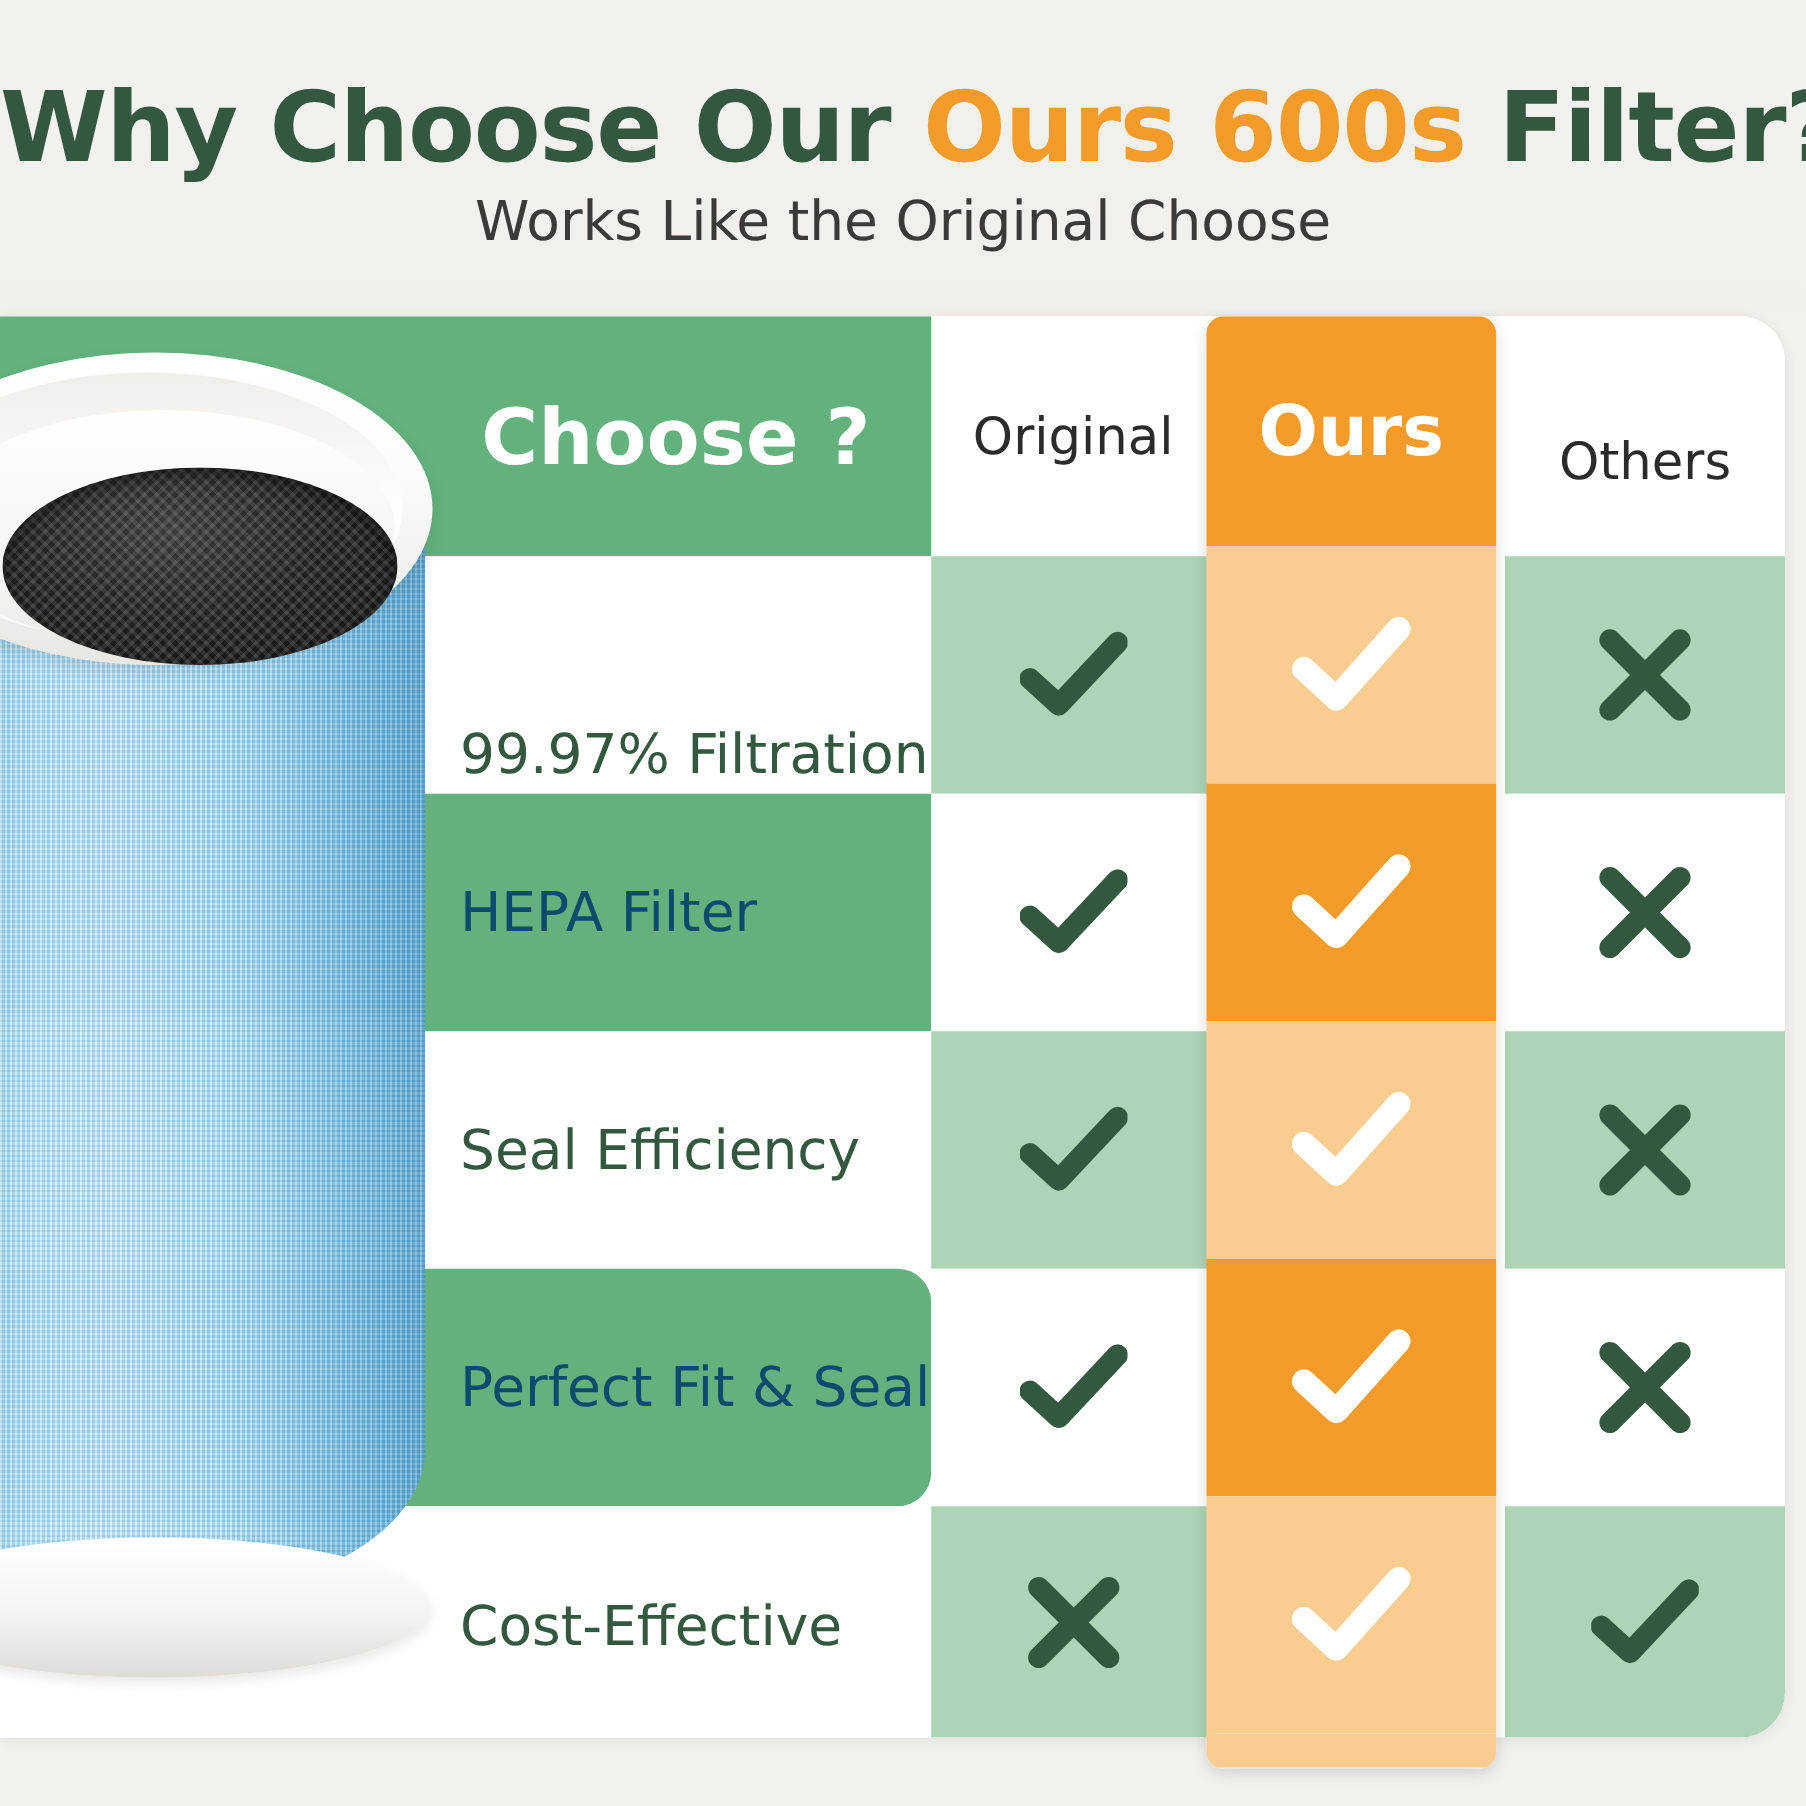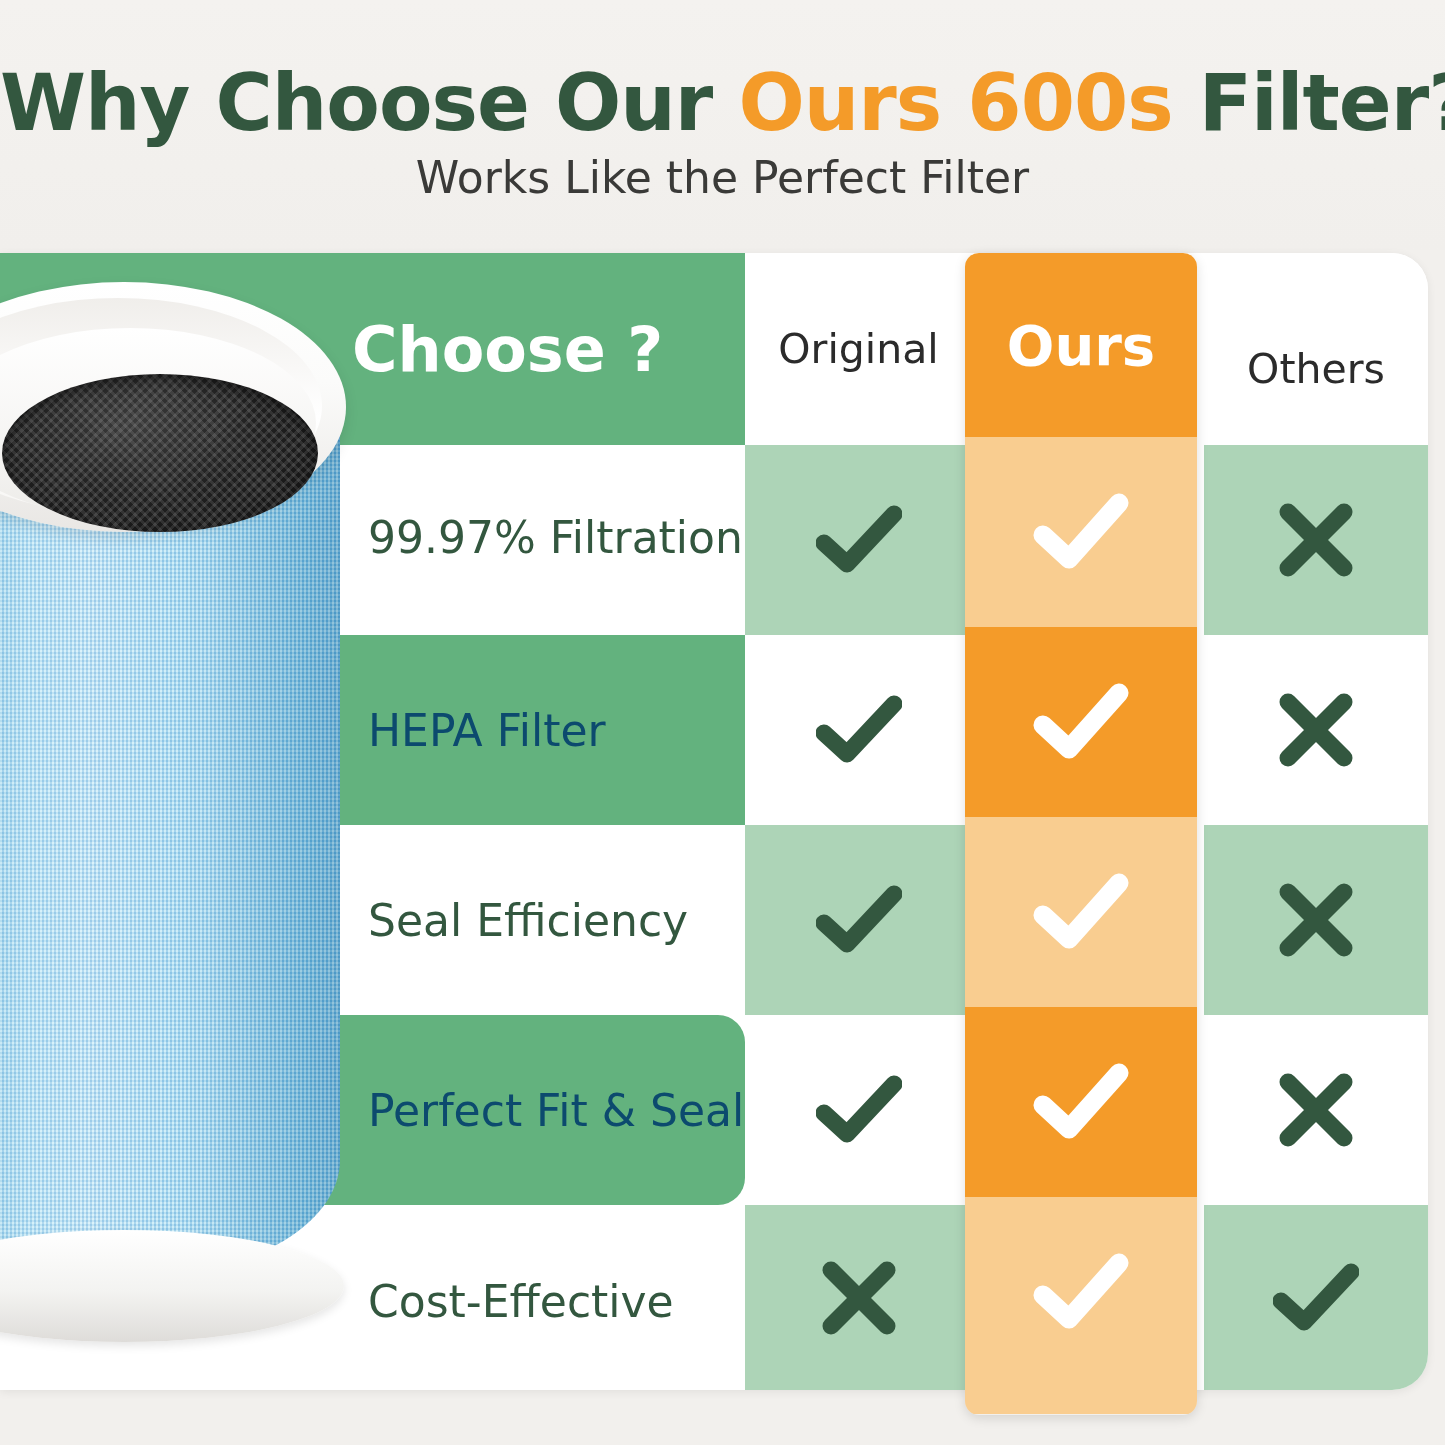--- a/index.html
+++ b/index.html
@@ -90,21 +90,21 @@
 
   
   #row-header {
     top: 0;
     height: 192px;
     background: #ffffff;
   }
   #row-header .cell-feature {
     background: #63b27e;
     height: 192px;
-    padding-left: 12px;
+    padding-left: 45px;
   }
   #header-choose-label {
     font-size: 62px;
     font-weight: bold;
     color: #ffffff;
     letter-spacing: 0px;
     margin-left: 340px;
   }
   .hdr-col-label {
     font-size: 41px;
@@ -237,40 +237,40 @@
       repeating-linear-gradient(-45deg, rgba(255,255,255,0.10) 0 3px, rgba(0,0,0,0) 3px 7px),
       radial-gradient(ellipse at 42% 32%, #3b3b3b 0%, #202020 48%, #111111 100%);
     box-shadow: inset 0 5px 14px rgba(0,0,0,0.55);
   }
 </style>
 </head>
 <body>
 
 <div id="header-block">
   <div id="main-title"><span>Why Choose Our </span><span class="accent">Ours 600s</span><span> Filter?</span></div>
-  <div id="subtitle">Works Like the Perfect Filter</div>
+  <div id="subtitle">Works Like the Original Choose</div>
 </div>
 
 <div id="table-card">
 
   <div class="trow" id="row-header">
     <div class="cell-feature">
       <span id="header-choose-label">Choose ?</span>
     </div>
     <div class="cell-mark">
       <span class="hdr-col-label">Original</span>
     </div>
     <div class="cell-ours"></div>
     <div class="cell-others">
       <span class="hdr-col-label">Others</span>
     </div>
   </div>
 
   <div class="trow" style="top:192px;height:190px;">
-    <div class="cell-feature bg-white" style="height:184px;">
+    <div class="cell-feature bg-white" style="height:184px;align-items:flex-end;">
       <span class="feature-label fl-light feature-inner">99.97% Filtration</span>
     </div>
     <div class="cell-mark bg-greenlight" style="height:190px;">
       <svg class="mark" width="86" height="74" viewBox="0 0 86 74">
         <path d="M8 40 L31 61 L78 11" fill="none" class="check-dark" stroke-width="17" stroke-linecap="round" stroke-linejoin="round"></path>
       </svg>
     </div>
     <div class="cell-ours"></div>
     <div class="cell-others bg-greenlight" style="height:190px;">
       <svg class="mark" width="80" height="80" viewBox="0 0 80 80">

